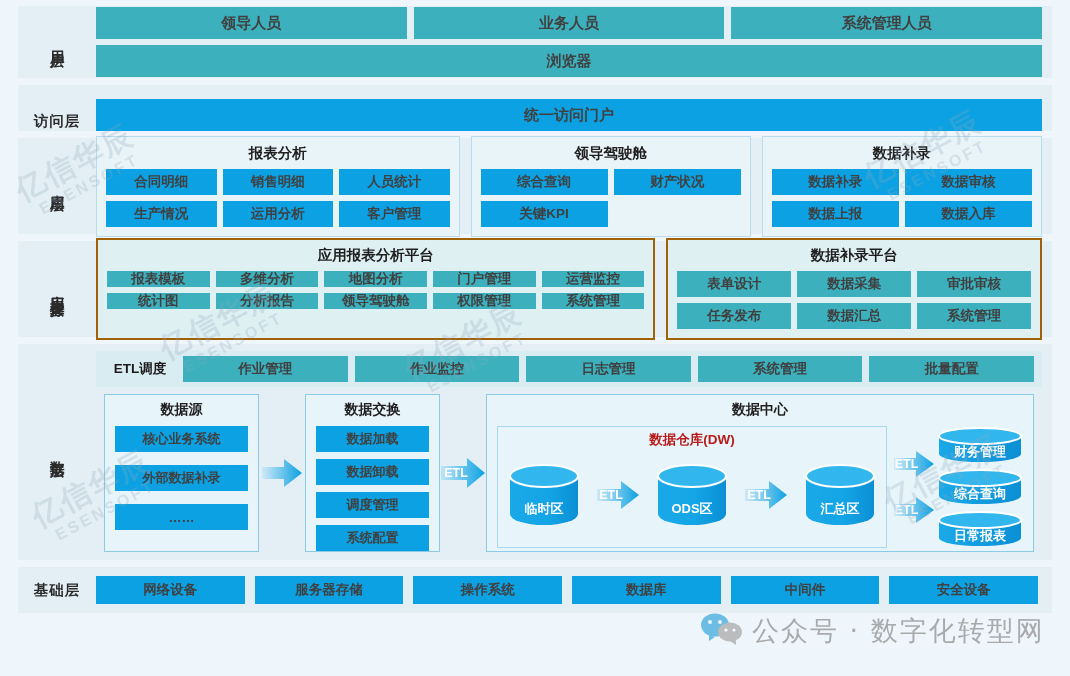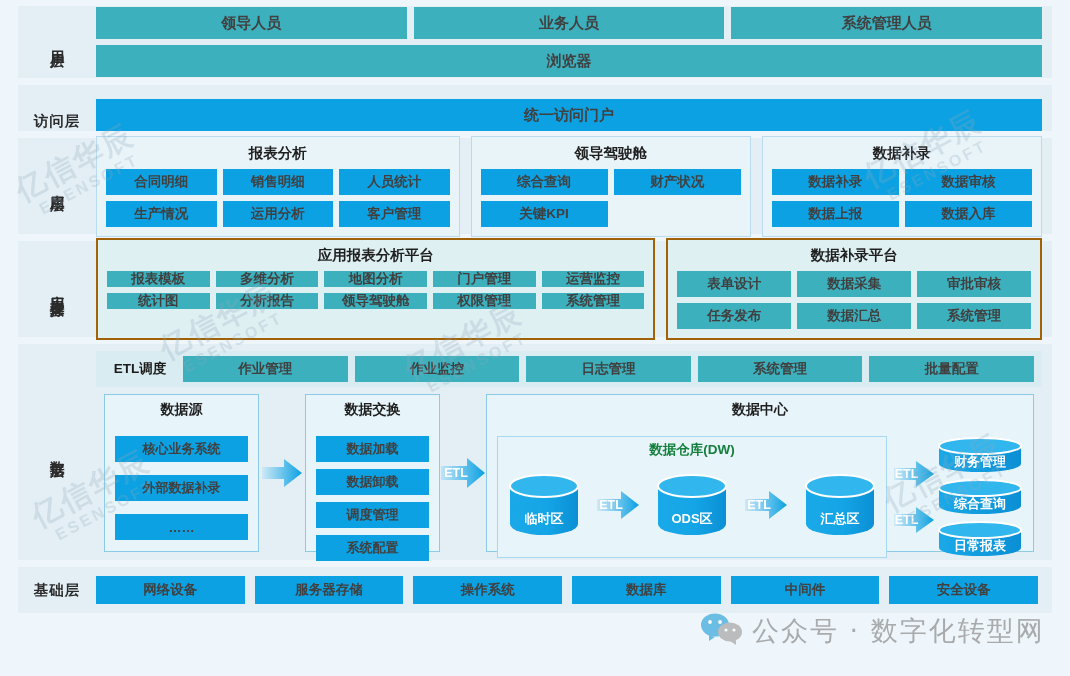--- a/index.html
+++ b/index.html
@@ -102,40 +102,40 @@
   }
   .etl-row .chip{flex:1;height:26px;font-size:13.5px;}
 
   .data-main{display:flex;align-items:stretch;gap:0;padding:0 8px 0 8px;}
   .box{
     border:1px solid #8ccbe8;
     background:#e7f4fa;
     box-sizing:border-box;
     padding:6px 10px 9px 10px;
   }
-  .box-title{text-align:center;font-size:14px;font-weight:bold;color:#1f1f1f;margin-bottom:17px;}
+  .box-title{text-align:center;font-size:14px;font-weight:bold;color:#1f1f1f;margin-bottom:7px;}
 
   .ds{width:155px;display:flex;flex-direction:column;}
   .ds .stack{display:flex;flex-direction:column;gap:13px;}
   .ds .chip{height:26px;font-size:13px;}
 
   .dx{width:135px;display:flex;flex-direction:column;}
   .dx .stack{display:flex;flex-direction:column;gap:7px;}
   .dx .chip{height:26px;font-size:13px;}
 
   .dc{flex:1;display:flex;flex-direction:column;}
   .dw{
     border:1px solid #a8d8ef;
     background:#e7f4fa;
     padding:4px 10px 8px 10px;
     box-sizing:border-box;
     flex:1;
     display:flex;flex-direction:column;
   }
-  .dw-title{text-align:center;font-size:13.5px;font-weight:bold;color:#15803d;margin-bottom:2px;}
+  .dw-title{text-align:center;font-size:13.5px;font-weight:bold;color:#b91c1c;margin-bottom:2px;}
   .dw-flow{flex:1;display:flex;align-items:center;justify-content:space-between;gap:2px;}
 
   .dc-inner{display:flex;align-items:stretch;gap:6px;flex:1;}
   .dc-right{display:flex;align-items:center;gap:2px;}
   .etl-arrow-col{display:flex;flex-direction:column;justify-content:center;gap:18px;height:100%;padding:0 1px;}
   .cyl-col{display:flex;flex-direction:column;justify-content:center;gap:4px;}
 
   
   .cyl{position:relative;}
   .cyl svg{display:block;}

